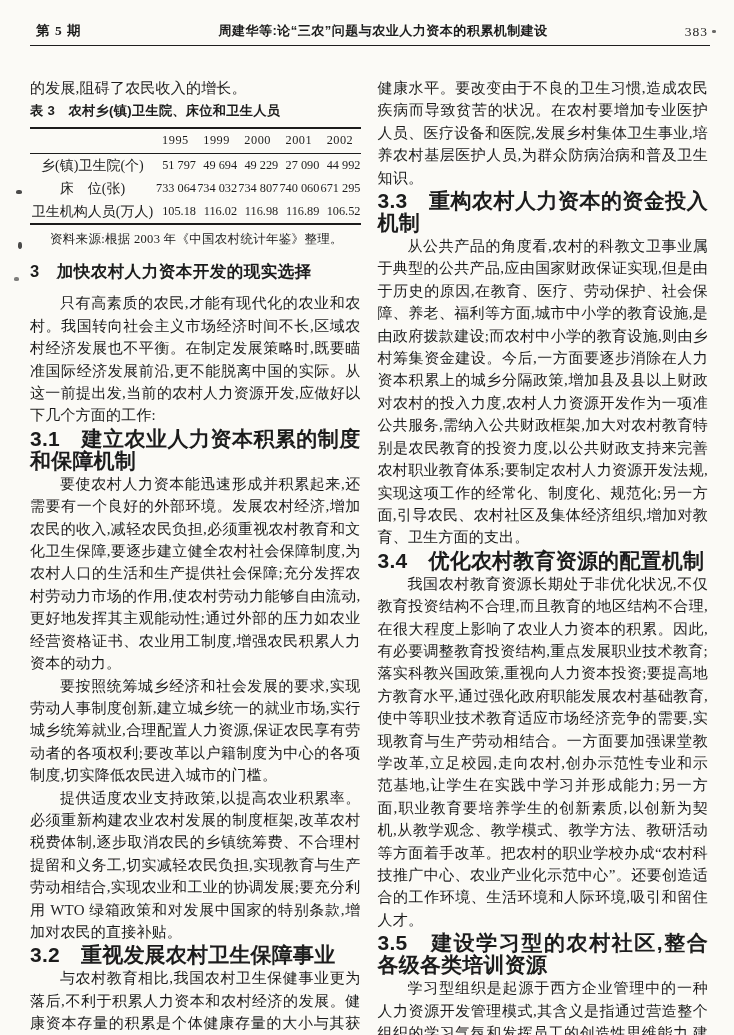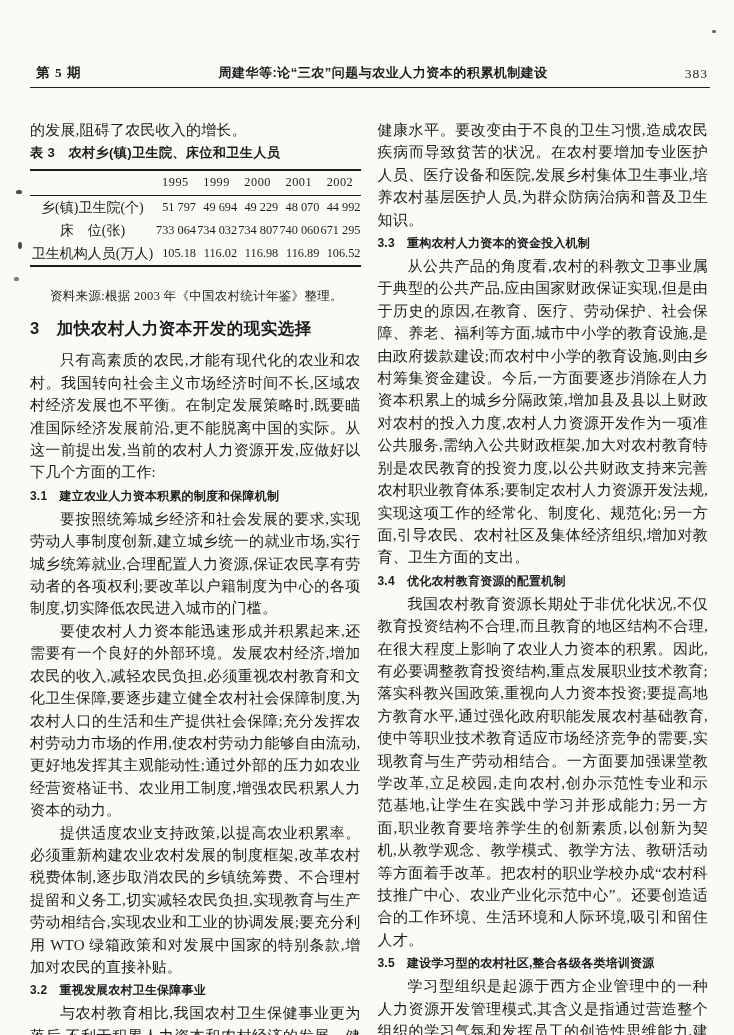--- a/index.html
+++ b/index.html
@@ -11,21 +11,21 @@
     font-family:"Liberation Serif","DejaVu Serif",serif;
   }
   
   .pg-header {
     display:flex; justify-content:space-between; align-items:flex-end;
     padding:22px 26px 5px 36px;
   }
   .pg-header .issue { font-size:13.5px; font-weight:bold; letter-spacing:1px; }
   .pg-header .running {
     font-family:"Liberation Sans","DejaVu Sans",sans-serif;
-    font-size:13px; font-weight:bold; letter-spacing:0.5px;margin-top:42px;
+    font-size:13px; font-weight:bold; letter-spacing:0.5px;
   }
   .pg-header .pageno { font-size:13.5px; letter-spacing:1px; }
   .header-rule { border:none; border-top:1.8px solid #1e1e1e; margin:0 24px 0 30px; }
 
   
   .columns { display:flex; gap:17px; padding:7px 26px 0 30px; }
   .col { flex:1 1 0; min-width:0; }
 
   p.body {
     font-size:15px; line-height:22.4px; text-align:justify; text-justify:inter-ideograph;
@@ -33,42 +33,42 @@
   }
   p.body.cont { text-indent:0;margin-top:24px; }
 
   h2.sec {
     font-family:"Liberation Sans","DejaVu Sans",sans-serif;
     font-size:16.5px; font-weight:bold; letter-spacing:0.5px;
     margin:13px 0 9px 0;
   }
   h3.sub {
     font-family:"Liberation Sans","DejaVu Sans",sans-serif;
-    font-size:12px; font-weight:bold; line-height:22px;
+    font-size:21px; font-weight:bold; line-height:22px;
     margin:1px 0 1px 0; letter-spacing:0.2px; text-align:justify;
   }
 
   
   .table-block { margin:2px 0 4px 0; }
   .tbl-caption {
     text-align:left; font-family:"Liberation Sans","DejaVu Sans",sans-serif;
     font-weight:bold; font-size:13.2px; margin:3px 0 7px 0; letter-spacing:0.3px;
   }
   table.data {
     width:100%; border-collapse:collapse;
     border-top:2px solid #1c1c1c; border-bottom:2px solid #1c1c1c;
     font-size:12.3px;
   }
   table.data thead th {
     font-weight:normal; border-bottom:1.2px solid #1c1c1c;
     padding:4px 0 5px 0; letter-spacing:0.5px;
   }
   table.data td { text-align:right; padding:2.5px 0; white-space:nowrap; }
   table.data td.rowlabel { text-align:center; font-size:14px; }
-  .tbl-source { font-size:12.5px; margin:21px 0 0 20px; letter-spacing:0.3px; }
+  .tbl-source { font-size:12.5px; margin:6px 0 0 20px; letter-spacing:0.3px; }
 
   
   .speck { position:absolute; background:#2a2a2a; border-radius:40%; opacity:0.85; }
   .speck.s1 { left:16px; top:190px; width:6px; height:4px; }
   .speck.s2 { left:18px; top:242px; width:4px; height:7px; }
   .speck.s3 { left:14px; top:277px; width:5px; height:4px; opacity:0.6; }
   .speck.s4 { left:712px; top:30px; width:4px; height:3px; opacity:0.7; }
 </style>
 </head>
 <body>
@@ -99,21 +99,21 @@
               <th>2001</th>
               <th>2002</th>
             </tr>
           </thead>
           <tbody>
             <tr>
               <td class="rowlabel">乡(镇)卫生院(个)</td>
               <td>51 797</td>
               <td>49 694</td>
               <td>49 229</td>
-              <td>48 070</td>
+              <td>27 090</td>
               <td>44 992</td>
             </tr>
             <tr>
               <td class="rowlabel">床　位(张)</td>
               <td>733 064</td>
               <td>734 032</td>
               <td>734 807</td>
               <td>740 060</td>
               <td>671 295</td>
             </tr>
@@ -127,22 +127,22 @@
             </tr>
           </tbody>
         </table>
         <div class="tbl-source">资料来源:根据 2003 年《中国农村统计年鉴》整理。</div>
       </div>
 
       <h2 class="sec">3　加快农村人力资本开发的现实选择</h2>
       <p class="body">只有高素质的农民,才能有现代化的农业和农村。我国转向社会主义市场经济时间不长,区域农村经济发展也不平衡。在制定发展策略时,既要瞄准国际经济发展前沿,更不能脱离中国的实际。从这一前提出发,当前的农村人力资源开发,应做好以下几个方面的工作:</p>
 
       <h3 class="sub">3.1　建立农业人力资本积累的制度和保障机制</h3>
+      <p class="body">要使农村人力资本能迅速形成并积累起来,还需要有一个良好的外部环境。发展农村经济,增加农民的收入,减轻农民负担,必须重视农村教育和文化卫生保障,要逐步建立健全农村社会保障制度,为农村人口的生活和生产提供社会保障;充分发挥农村劳动力市场的作用,使农村劳动力能够自由流动,更好地发挥其主观能动性;通过外部的压力如农业经营资格证书、农业用工制度,增强农民积累人力资本的动力。</p>
       <p class="body">要按照统筹城乡经济和社会发展的要求,实现劳动人事制度创新,建立城乡统一的就业市场,实行城乡统筹就业,合理配置人力资源,保证农民享有劳动者的各项权利;要改革以户籍制度为中心的各项制度,切实降低农民进入城市的门槛。</p>
-      <p class="body">要使农村人力资本能迅速形成并积累起来,还需要有一个良好的外部环境。发展农村经济,增加农民的收入,减轻农民负担,必须重视农村教育和文化卫生保障,要逐步建立健全农村社会保障制度,为农村人口的生活和生产提供社会保障;充分发挥农村劳动力市场的作用,使农村劳动力能够自由流动,更好地发挥其主观能动性;通过外部的压力如农业经营资格证书、农业用工制度,增强农民积累人力资本的动力。</p>
       <p class="body">提供适度农业支持政策,以提高农业积累率。必须重新构建农业农村发展的制度框架,改革农村税费体制,逐步取消农民的乡镇统筹费、不合理村提留和义务工,切实减轻农民负担,实现教育与生产劳动相结合,实现农业和工业的协调发展;要充分利用 WTO 绿箱政策和对发展中国家的特别条款,增加对农民的直接补贴。</p>
 
       <h3 class="sub">3.2　重视发展农村卫生保障事业</h3>
       <p class="body">与农村教育相比,我国农村卫生保健事业更为落后,不利于积累人力资本和农村经济的发展。健康资本存量的积累是个体健康存量的大小与其获得或维护健康的成本成正相关关系。这些成本大多是后天投入的。健康存量的增加表现为健康时间增多,体力旺盛、寿命的延长等。它能增加劳动时间,提高劳动生产率。因此,要完善农村卫生设施,提高人们的</p>
     </div>
 
     <div class="col">
       <p class="body cont">健康水平。要改变由于不良的卫生习惯,造成农民疾病而导致贫苦的状况。在农村要增加专业医护人员、医疗设备和医院,发展乡村集体卫生事业,培养农村基层医护人员,为群众防病治病和普及卫生知识。</p>
 
       <h3 class="sub">3.3　重构农村人力资本的资金投入机制</h3>

